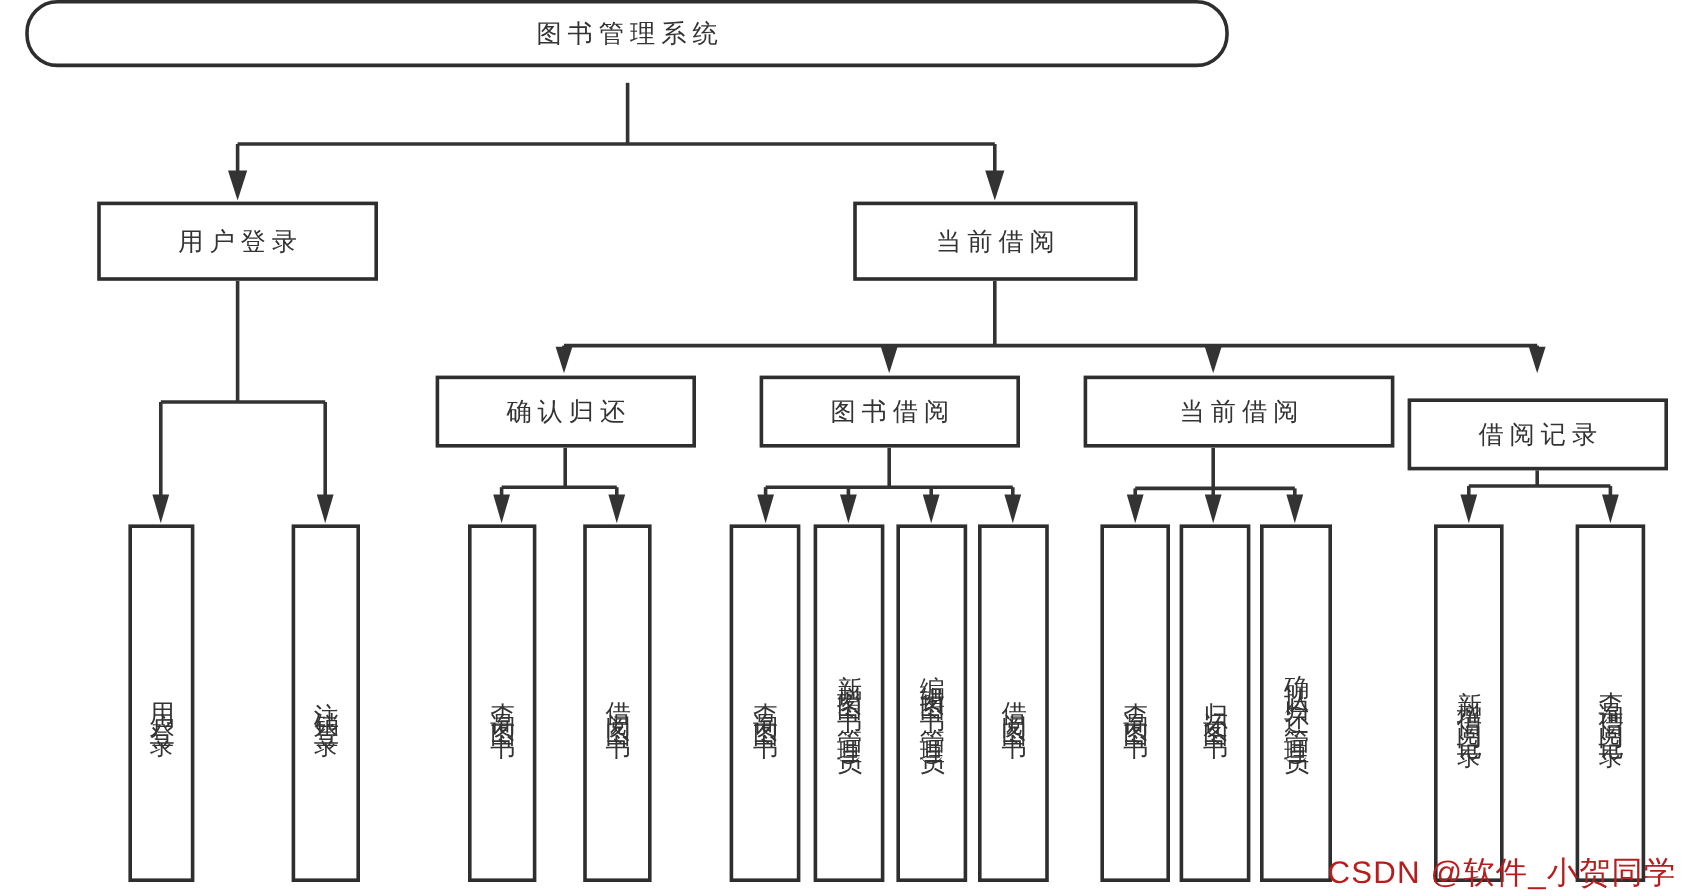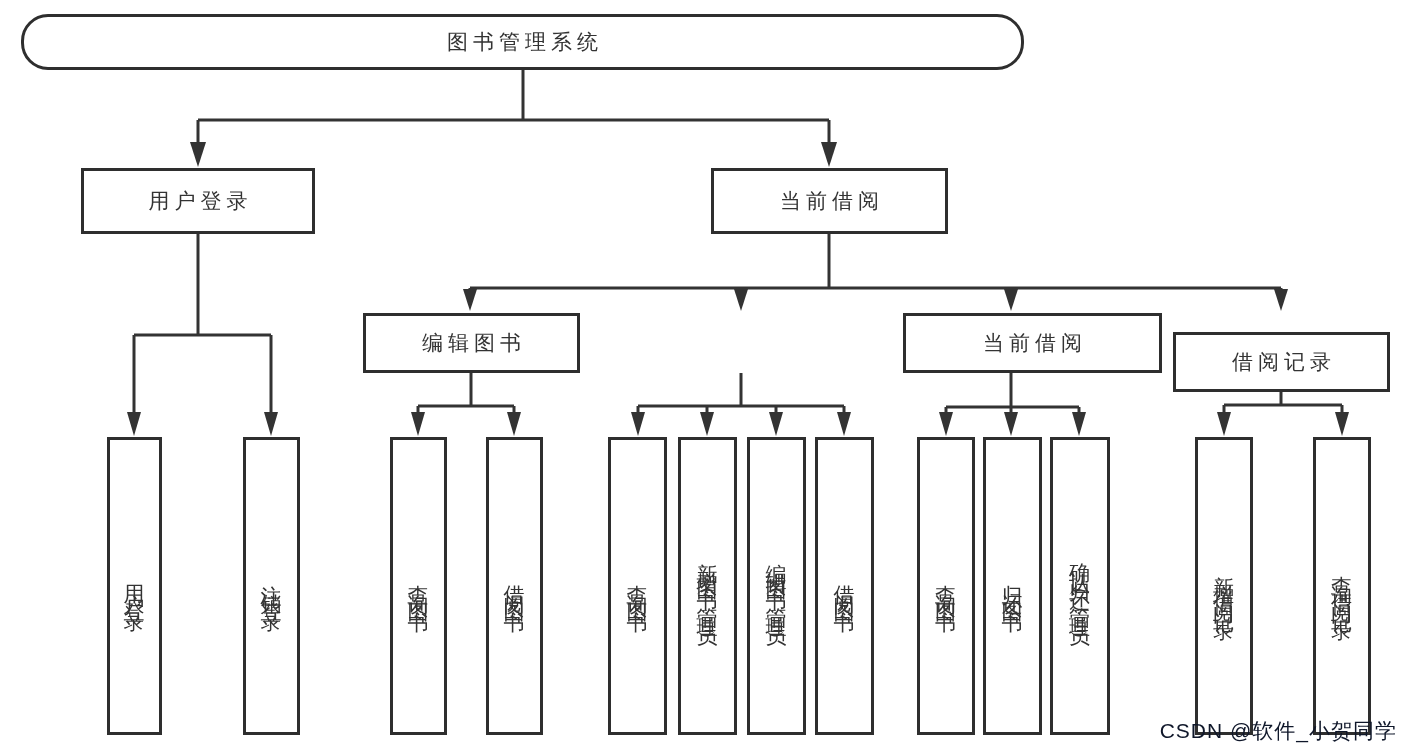--- a/index.html
+++ b/index.html
@@ -41,21 +41,21 @@
   }
   .vbox .vtext {
     writing-mode: vertical-rl;
     text-orientation: mixed;
     font-size: 21px;
     line-height: 1;
     letter-spacing: 9px;
     white-space: nowrap;
   }
   
-  .n-root            { left: 21px;   top: 14px;  width: 1003px; height: 56px; border-radius: 27px; }
+  .n-root            { left: 21px;   top: 0;  width: 1003px; height: 56px; border-radius: 27px; }
   .n-login           { left: 81px;   top: 168px; width: 234px;  height: 66px; }
   .n-mgmt            { left: 711px;  top: 168px; width: 237px;  height: 66px; }
   .n-rec             { left: 363px;  top: 313px; width: 217px;  height: 60px; }
   .n-borrow          { left: 633px;  top: 313px; width: 217px;  height: 60px; }
   .n-current         { left: 903px;  top: 313px; width: 259px;  height: 60px; }
   .n-records         { left: 1173px; top: 313px; width: 217px;  height: 60px; margin-top: 19px; }
   
   .vbox              { top: 437px; height: 298px; }
   .n-login-user      { left: 107px;  width: 55px; }
   .n-login-logout    { left: 243px;  width: 57px; }
@@ -68,22 +68,22 @@
   .n-current-query   { left: 917px;  width: 58px; }
   .n-current-return  { left: 983px;  width: 59px; }
   .n-current-confirm { left: 1050px; width: 60px; }
   .n-records-add     { left: 1195px; width: 58px; }
   .n-records-query   { left: 1313px; width: 58px; }
   #watermark {
     position: absolute;
     right: 8px;
     bottom: 2px;
     z-index: 3;
-    font-size: 21px;
-    color: #0f172a;
+    font-size: 26px;
+    color: #b91c1c;
     letter-spacing: 1px;
     white-space: nowrap;
   }
 </style>
 </head>
 <body>
 
 <div id="stage">
 
   <svg id="connectors" viewBox="0 0 1405 747" xmlns="http://www.w3.org/2000/svg">
@@ -164,21 +164,22 @@
       <polygon points="1224,436 1217,412 1231,412"></polygon>
       <polygon points="1342,436 1335,412 1349,412"></polygon>
     </g>
   </svg>
 
   <div class="node hbox n-root">图书管理系统</div>
 
   <div class="node hbox n-login">用户登录</div>
   <div class="node hbox n-mgmt">当前借阅</div>
 
-  <div class="node hbox n-rec">编辑图书</div>
+  <div class="node hbox n-rec">确认归还</div>
+  <div class="node hbox n-borrow">图书借阅</div>
   <div class="node hbox n-current">当前借阅</div>
   <div class="node hbox n-records">借阅记录</div>
 
   <div class="node vbox n-login-user">
     <span class="vtext">用户登录</span>
   </div>
   <div class="node vbox n-login-logout">
     <span class="vtext">注销登录</span>
   </div>
 

